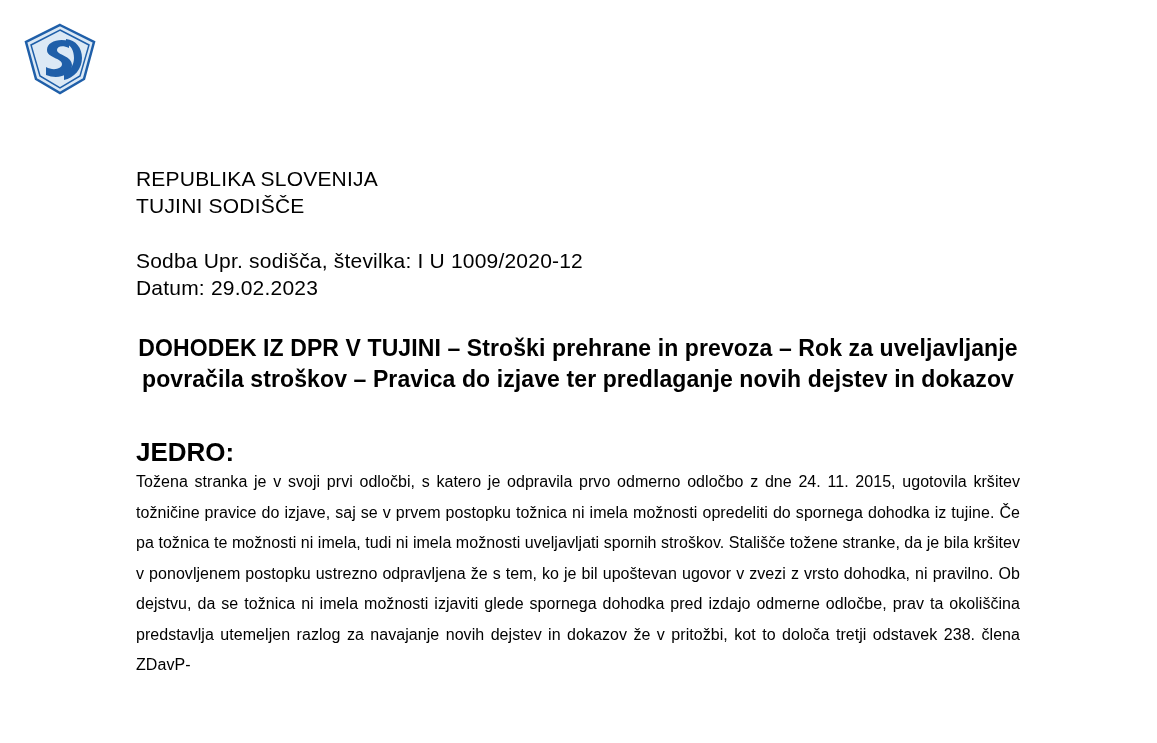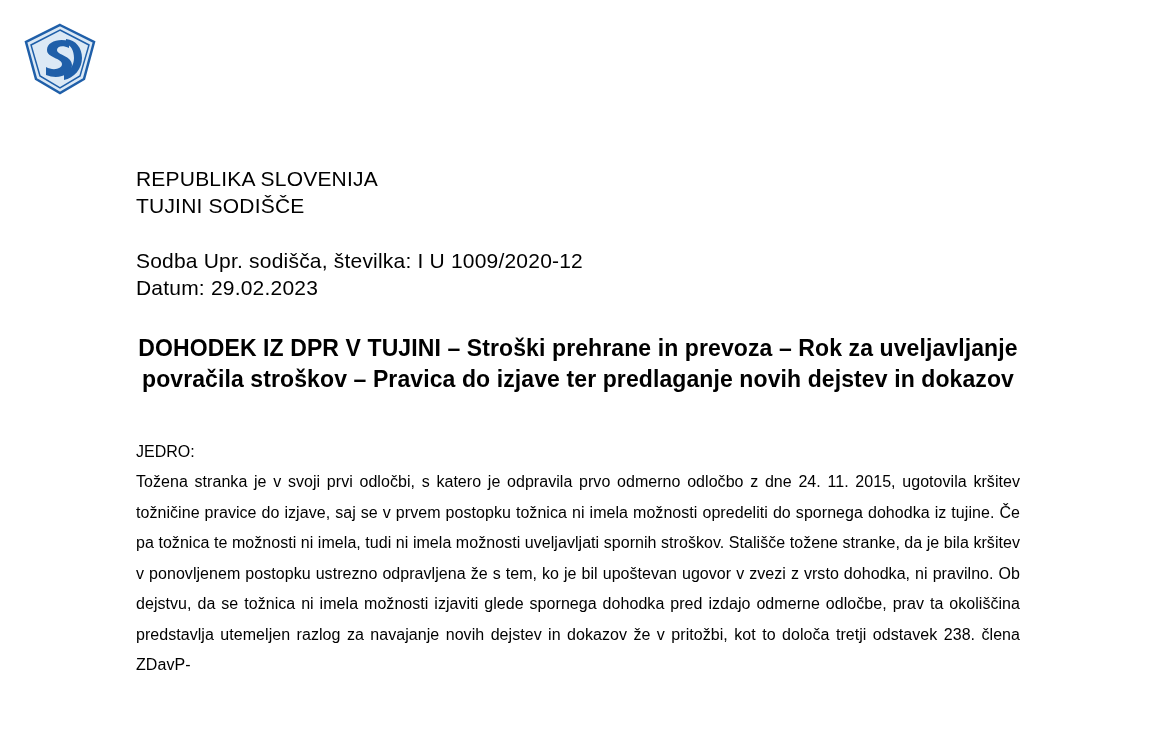--- a/index.html
+++ b/index.html
@@ -48,22 +48,22 @@
   .doc-title {
     margin-top: 32px;
     font-size: 23px;
     font-weight: bold;
     line-height: 31px;
     text-align: center;
     letter-spacing: 0.1px;
   }
   .section-heading {
     margin-top: 44px;
-    font-size: 16px;
-    font-weight: normal;
+    font-size: 26px;
+    font-weight: bold;
     line-height: 26px;
   }
   .body-text {
     margin-top: 2px;
     font-size: 16px;
     line-height: 30.5px;
     text-align: justify;
     letter-spacing: 0.05px;
   }
 </style>

